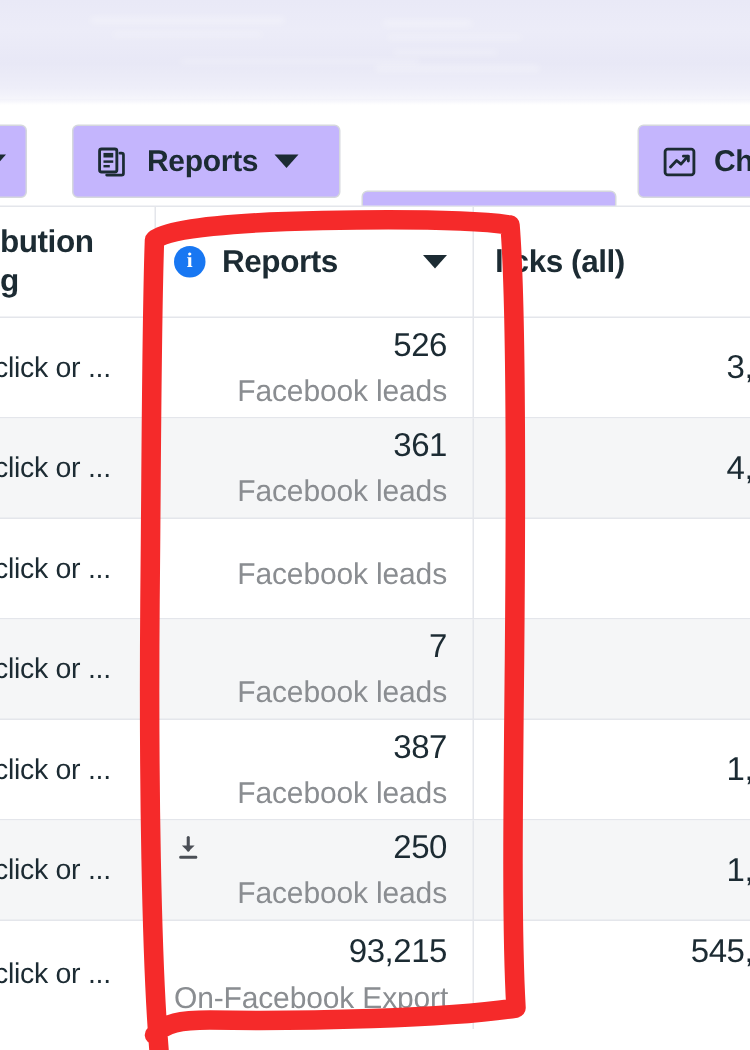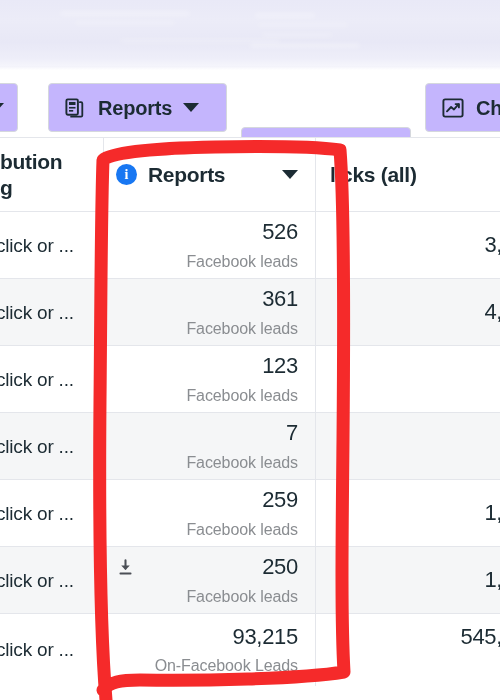--- a/index.html
+++ b/index.html
@@ -184,21 +184,21 @@
   }
   .num {
     font-size: 22px;
     color: #1c2b33;
     text-align: right;
     letter-spacing: -0.3px;
     line-height: 1.1;
     white-space: nowrap;
   }
   .sub {
-    font-size: 16px;
+    font-size: 20px;
     color: #8a8d91;
     text-align: right;
     letter-spacing: -0.1px;
     margin-top: 8px;
     white-space: nowrap;
   }
   .results-line {
     display: flex;
     align-items: center;
     width: 100%;
@@ -335,23 +335,20 @@
     </div>
     <div class="sep-bottom"></div>
   </div>
 
   <div class="row body" style="top:208px;">
     <div class="cell c-attr">
       <div class="attr-text">click or ...</div>
       <div class="vdiv"></div>
     </div>
     <div class="cell c-results">
-      <div class="results-line">
-        <div class="num">123</div>
-      </div>
       <div class="sub">Facebook leads</div>
       <div class="vdiv"></div>
     </div>
     <div class="cell c-clicks">
       <div class="num">67</div>
     </div>
     <div class="sep-bottom"></div>
   </div>
 
   <div class="row body stripe" style="top:275px;">
@@ -372,21 +369,21 @@
     <div class="sep-bottom"></div>
   </div>
 
   <div class="row body" style="top:342px;">
     <div class="cell c-attr">
       <div class="attr-text">click or ...</div>
       <div class="vdiv"></div>
     </div>
     <div class="cell c-results">
       <div class="results-line">
-        <div class="num">259</div>
+        <div class="num">387</div>
       </div>
       <div class="sub">Facebook leads</div>
       <div class="vdiv"></div>
     </div>
     <div class="cell c-clicks">
       <div class="num">1,61</div>
     </div>
     <div class="sep-bottom"></div>
   </div>
 
@@ -417,21 +414,21 @@
 
   <div class="row body" style="top:476px; height:72px;">
     <div class="cell c-attr">
       <div class="attr-text">click or ...</div>
       <div class="vdiv"></div>
     </div>
     <div class="cell c-results">
       <div class="results-line">
         <div class="num">93,215</div>
       </div>
-      <div class="sub">On-Facebook Leads</div>
+      <div class="sub">On-Facebook Export</div>
       <div class="vdiv"></div>
     </div>
     <div class="cell c-clicks">
       <div class="num">545,67</div>
       <div class="sub">To</div>
     </div>
   </div>
 
 </div>
 

